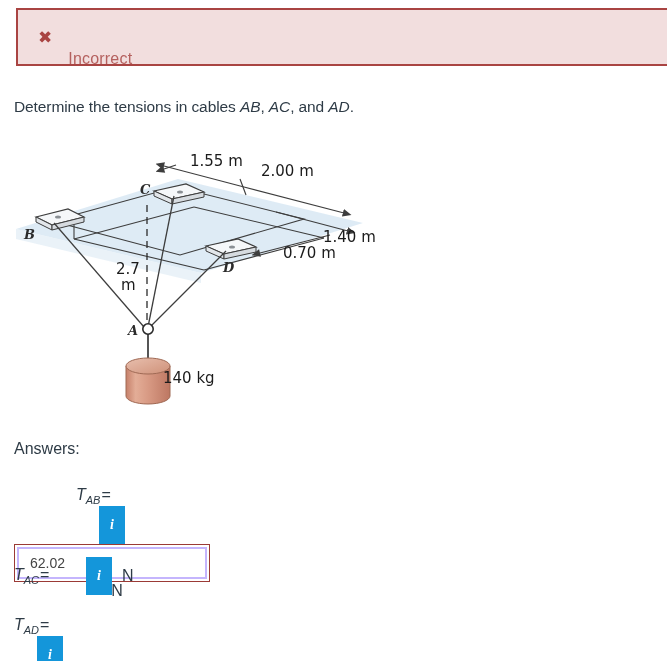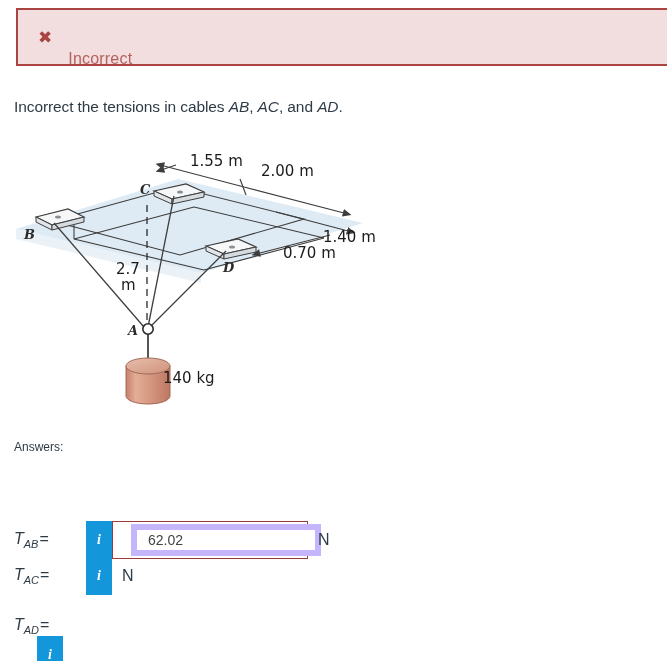--- a/index.html
+++ b/index.html
@@ -65,31 +65,31 @@
     width: 380px;
     height: 265px;
   }
   .figure svg { display: block; }
 
   
   .answers-label {
     position: absolute;
     left: 14px;
     top: 440px;
-    font-size: 12px;
+    font-size: 16px;
     color: #2e3b46;
   }
   .ans-row {
     position: absolute;
     left: 14px;
     height: 40px;
     display: flex;
     align-items: center;
   }
-  .ans-row.r0 { top: 520px; }
+  .ans-row.r0 { top: 486px; flex-direction: column; }
   .ans-row.r1 { top: 556px; }
   .ans-row.r2 { top: 616px; flex-direction: column; }
 
   .ans-label {
     width: 72px;
     font-size: 16px;
     color: #2e3b46;
     font-style: italic;
     white-space: nowrap;
   }
@@ -125,44 +125,43 @@
     box-sizing: border-box;
     border: 1px solid #9b3a36;
     background: #ffffff;
     padding: 2px;
     flex: none;
   }
   .input-wrap input {
     width: 100%;
     height: 100%;
     box-sizing: border-box;
-    border: 6px solid #c4b5fd;
+    border: 2px solid #c4b5fd;
     outline: none;
     background: #ffffff;
     font-family: "Liberation Sans", sans-serif;
     font-size: 14px;
     color: #444444;
     padding: 0 11px;
-    margin-left: 16px;
   }
   .unit {
     margin-left: 10px;
     font-size: 16px;
     color: #2e3b46;
   }
 </style>
 </head>
 <body>
 
 <div class="alert">
   <span class="alert-x">✖</span>
   <span class="alert-text">Incorrect</span>
 </div>
 
-<div class="prompt"><span>Incorrect the tensions in cables </span><i>AB</i><span>, </span><i>AC</i><span>, and </span><i>AD</i><span>.</span></div>
+<div class="prompt"><span>Determine the tensions in cables </span><i>AB</i><span>, </span><i>AC</i><span>, and </span><i>AD</i><span>.</span></div>
 
 <div class="figure">
 <svg width="380" height="265" viewBox="0 0 380 265" xmlns="http://www.w3.org/2000/svg">
   <defs>
     <linearGradient id="cylGrad" x1="0" y1="0" x2="1" y2="0">
       <stop offset="0%" stop-color="#c6806a"></stop>
       <stop offset="22%" stop-color="#e3ad97"></stop>
       <stop offset="50%" stop-color="#d89a84"></stop>
       <stop offset="100%" stop-color="#bd7762"></stop>
     </linearGradient>

